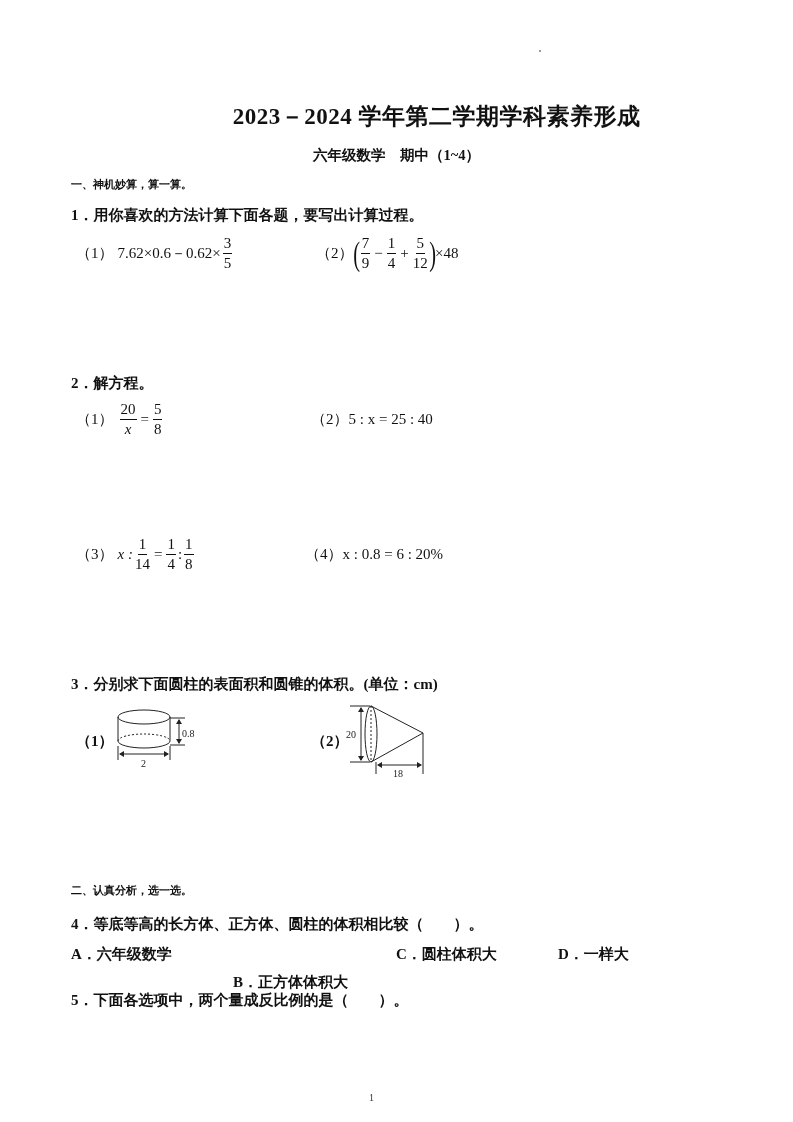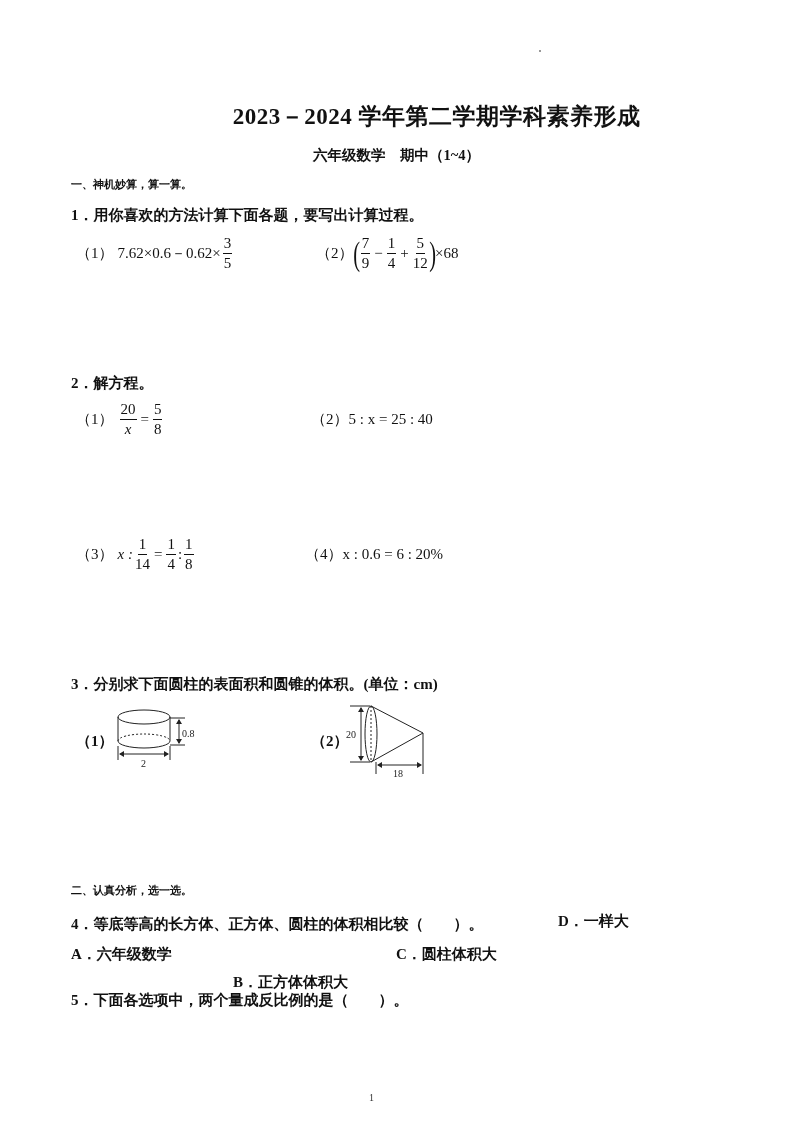--- a/index.html
+++ b/index.html
@@ -52,21 +52,21 @@
   <span class="frac">
       <span class="n">1</span>
       <span class="d">4</span>
     </span>
   <span class="op">+</span>
   <span class="frac">
       <span class="n">5</span>
       <span class="d">12</span>
     </span>
   <span class="paren">)</span>
-  <span>×68</span>
+  <span>×48</span>
 </div>
 
 <div class="abs q" style="left:71px;top:374px;">2．解方程。</div>
 
 <div class="abs math" style="left:76px;top:402px;">
   <span>（1）</span>
   <span class="frac" style="margin-left:6px;">
       <span class="n">20</span>
       <span class="d"><i>x</i></span>
     </span>
@@ -96,21 +96,21 @@
     </span>
   <span>:</span>
   <span class="frac">
       <span class="n">1</span>
       <span class="d">8</span>
     </span>
 </div>
 
 <div class="abs math" style="left:305px;top:545px;">
   <span>（4）</span>
-  <span>x : 0.6 = 6 : 20%</span>
+  <span>x : 0.8 = 6 : 20%</span>
 </div>
 
 <div class="abs q" style="left:71px;top:675px;">3．分别求下面圆柱的表面积和圆锥的体积。(单位：cm)</div>
 
 <div class="abs q" style="left:76px;top:732px;">（1）</div>
 <svg class="abs" style="left:110px;top:708px;" width="100" height="62">
   <ellipse cx="34" cy="9" rx="26" ry="7" fill="none" stroke="#222" stroke-width="1"></ellipse>
   <line x1="8" y1="9" x2="8" y2="33" stroke="#222"></line>
   <line x1="60" y1="9" x2="60" y2="33" stroke="#222"></line>
   <path d="M8 33 A26 7 0 0 0 60 33" fill="none" stroke="#222"></path>
@@ -147,16 +147,16 @@
   <polygon points="37,65 42,62 42,68" fill="#222"></polygon>
   <polygon points="82,65 77,62 77,68" fill="#222"></polygon>
   <text x="53" y="77" font-size="10" fill="#222">18</text>
 </svg>
 
 <div class="abs section" style="left:71px;top:883px;">二、认真分析，选一选。</div>
 <div class="abs q" style="left:71px;top:915px;">4．等底等高的长方体、正方体、圆柱的体积相比较（　　）。</div>
 <div class="abs q" style="left:71px;top:945px;">A．六年级数学</div>
 <div class="abs q" style="left:233px;top:945px;margin-top:28px;">B．正方体体积大</div>
 <div class="abs q" style="left:396px;top:945px;">C．圆柱体积大</div>
-<div class="abs q" style="left:558px;top:912px;">D．一样大</div>
+<div class="abs q" style="left:558px;top:945px;">D．一样大</div>
 <div class="abs q" style="left:71px;top:975px;margin-top:16px;">5．下面各选项中，两个量成反比例的是（　　）。</div>
 
 <div class="abs pagenum" style="left:369px;top:1092px;">1</div>
 
 </body></html>

